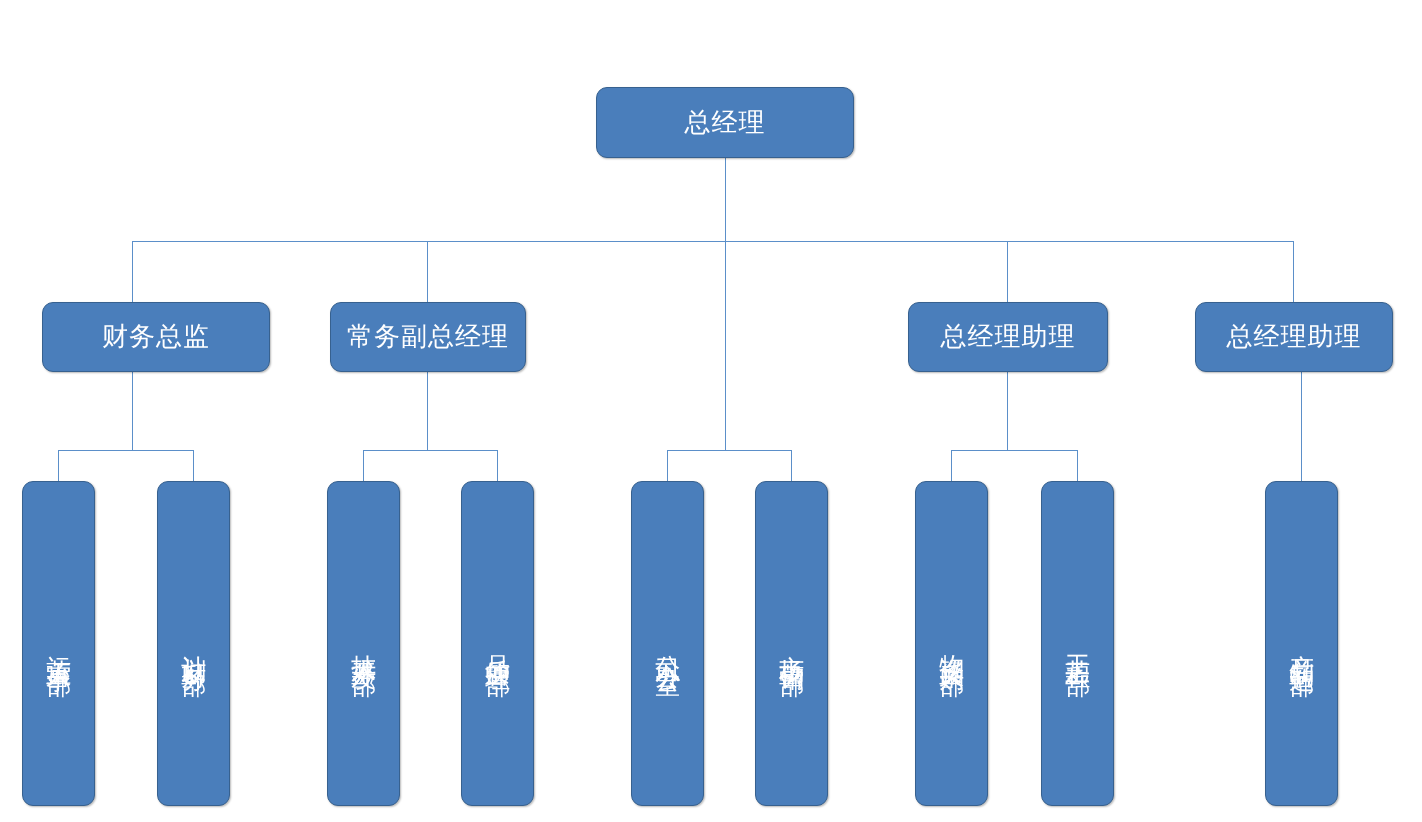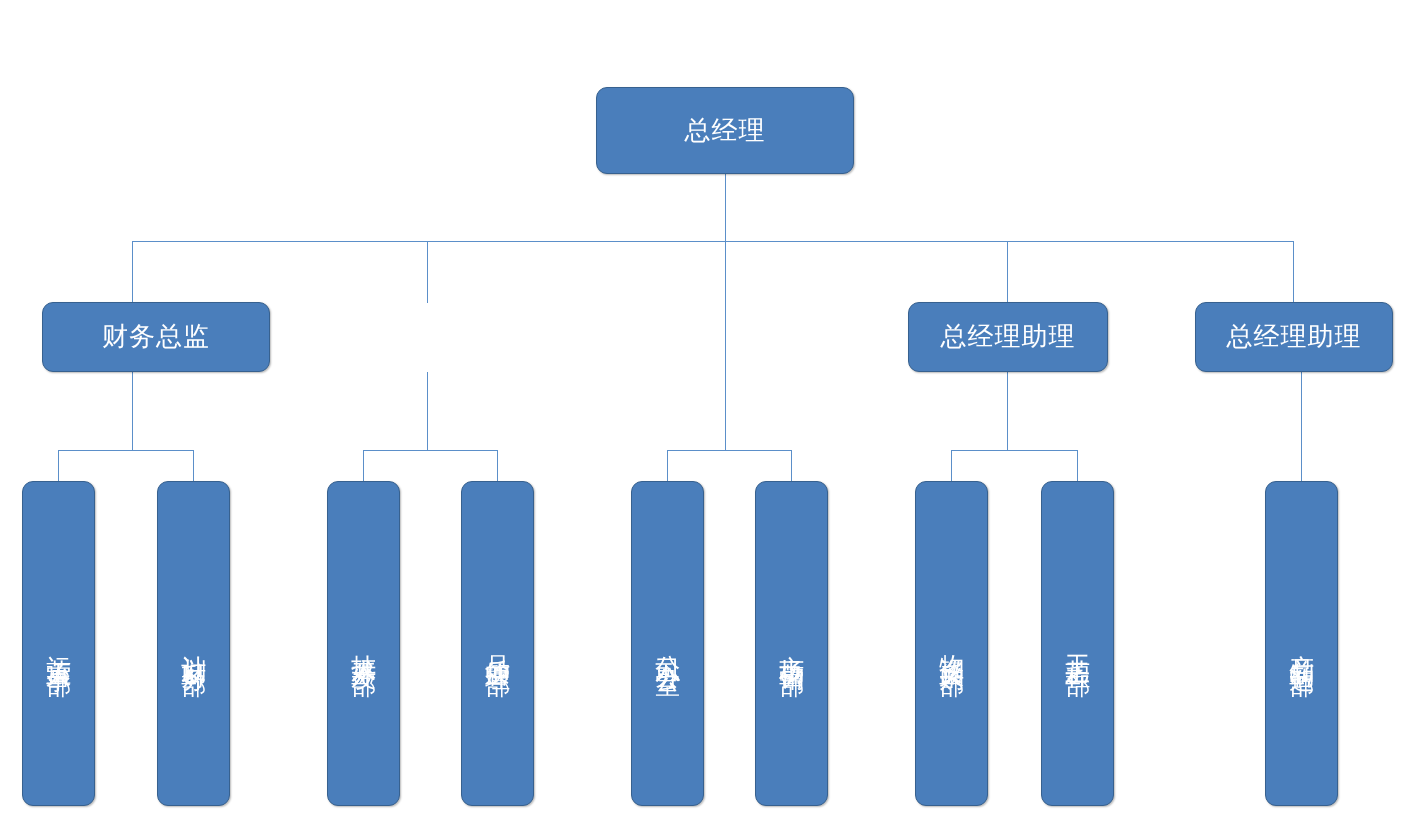--- a/index.html
+++ b/index.html
@@ -91,26 +91,29 @@
   <div class="connector v" style="left:667px; top:450px; height:31px;"></div>
   <div class="connector v" style="left:791px; top:450px; height:31px;"></div>
 
   <div class="connector v" style="left:1007px; top:372px; height:79px;"></div>
   <div class="connector h" style="left:951px; top:450px; width:126px;"></div>
   <div class="connector v" style="left:951px; top:450px; height:31px;"></div>
   <div class="connector v" style="left:1077px; top:450px; height:31px;"></div>
 
   <div class="connector v" style="left:1301px; top:372px; height:109px;"></div>
 
-  <div class="node horizontal" style="left:596px; top:87px; width:258px; height:87px;">
+  <div class="node horizontal" style="left:596px; top:87px; width:258px; height:71px;">
     <span class="label">总经理</span>
   </div>
 
   <div class="node horizontal" style="left:42px; top:302px; width:228px; height:70px;">
     <span class="label">财务总监</span>
+  </div>
+  <div class="node horizontal" style="left:330px; top:302px; width:196px; height:70px;">
+    <span class="label">常务副总经理</span>
   </div>
   <div class="node horizontal" style="left:908px; top:302px; width:200px; height:70px;">
     <span class="label">总经理助理</span>
   </div>
   <div class="node horizontal" style="left:1195px; top:302px; width:198px; height:70px;">
     <span class="label">总经理助理</span>
   </div>
 
   <div class="node vertical" style="left:22px; top:481px; width:73px; height:325px;">
     <span class="label">运营人事部</span>

